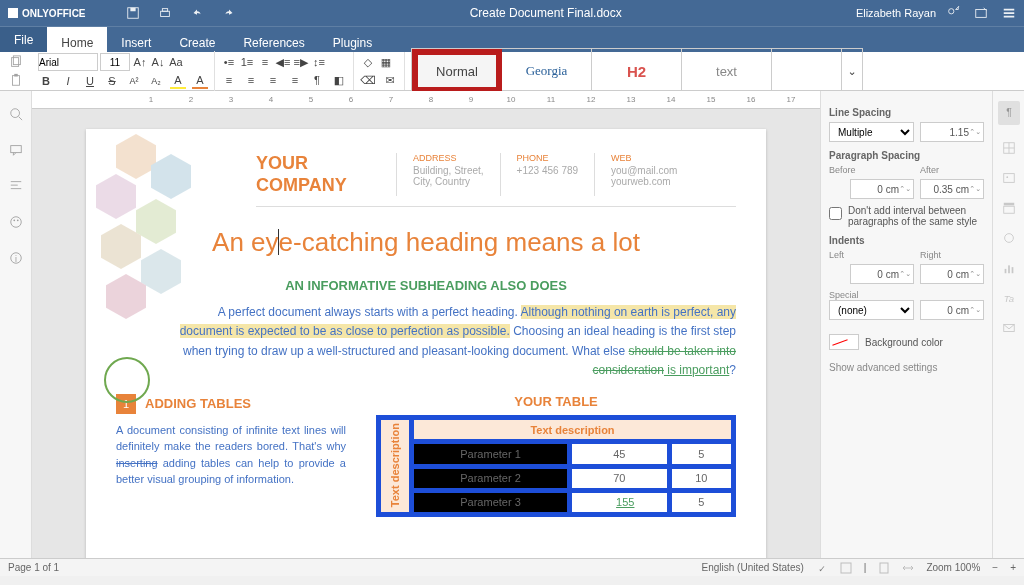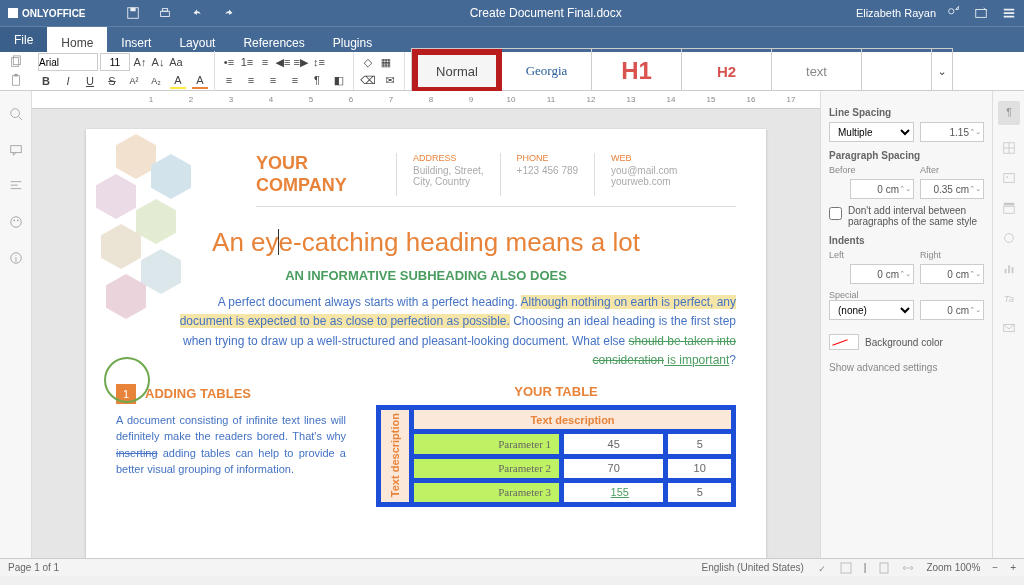--- a/index.html
+++ b/index.html
@@ -43,21 +43,21 @@
 .page { width: 680px; margin: 20px auto 0; background: #fff; box-shadow: 0 1px 3px rgba(0,0,0,.2); padding: 24px 30px; height: 440px; position: relative; }
 .cubes { position: absolute; left: -10px; top: -5px; width: 160px; height: 220px; opacity: .5; }
 .cubes div { position: absolute; width: 40px; height: 45px; background: #d4a5a5; clip-path: polygon(50% 0, 100% 25%, 100% 75%, 50% 100%, 0 75%, 0 25%); }
 
 .letterhead { display: flex; border-bottom: 1px solid #ddd; padding-bottom: 10px; margin-bottom: 20px; margin-left: 140px; }
 .company { color: #e8833a; font-weight: bold; font-size: 18px; line-height: 1.2; width: 140px; }
 .lh-col { border-left: 1px solid #ddd; padding: 0 16px; font-size: 10px; }
 .lh-col .label { color: #e8833a; font-size: 9px; margin-bottom: 2px; }
 .lh-col .val { color: #aaa; }
 
-.main-heading { text-align: center; font-size: 26px; color: #e8833a; font-weight: normal; margin-bottom: 10px; position: relative; }
+.main-heading { text-align: center; font-size: 26px; color: #e8833a; font-weight: normal; margin-bottom: 20px; position: relative; }
 .main-heading .cursor { position: absolute; left: 162px; top: 2px; width: 1px; height: 26px; background: #333; }
 .subheading { text-align: center; color: #4a9d5f; font-weight: bold; font-size: 13px; margin-bottom: 10px; }
 .bodytext { text-align: right; color: #4472c4; font-size: 12px; line-height: 1.6; margin-bottom: 14px; padding-left: 50px; }
 .hl { background: #f5e6a8; }
 .strike-green { color: #4a9d5f; text-decoration: line-through; }
 .green-u { color: #4a9d5f; text-decoration: underline; }
 
 .cols2 { display: flex; gap: 30px; }
 .col-left { width: 230px; }
 .sec-num { display: inline-block; width: 20px; height: 20px; background: #e8833a; color: #fff; text-align: center; line-height: 20px; margin-right: 6px; }
@@ -65,21 +65,21 @@
 .sec-body { color: #4472c4; font-size: 11px; text-align: justify; margin-top: 8px; line-height: 1.5; }
 .strike-blue { text-decoration: line-through; }
 .col-right { flex: 1; }
 .tbl-title { text-align: center; color: #e8833a; font-weight: bold; font-size: 13px; margin-bottom: 6px; }
 .doc-table { width: 100%; border-collapse: collapse; font-size: 11px; }
 .doc-table th, .doc-table td { border: 5px solid #1d4ed8; padding: 3px 8px; }
 .doc-table .hdr { background: #fce8d8; color: #e8833a; font-weight: bold; text-align: center; }
 .doc-table .side { background: #fce8d8; width: 30px; }
 .doc-table .side span { writing-mode: vertical-rl; transform: rotate(180deg); color: #e8833a; font-weight: bold; display: inline-block; }
 .doc-table td { text-align: center; color: #666; }
-.doc-table .param { text-align: right; background: #bef264; font-family: Liberation Serif, serif; }
+.doc-table .param { text-align: center; background: #000000; }
 .doc-table .green-cell { color: #4a9d5f; text-decoration: underline; padding-left: 20px; }
 .globe-icon { position: absolute; left: 18px; top: 228px; width: 46px; height: 46px; border: 2px solid #6fa84f; border-radius: 50%; }
 
 .rightside { width: 172px; background: #f7f7f7; border-left: 1px solid #ddd; padding: 8px; font-size: 10px; color: #555; }
 .rs-label { font-weight: bold; color: #666; margin-bottom: 4px; margin-top: 8px; }
 .rs-row { display: flex; gap: 6px; margin-bottom: 4px; }
 .rs-select { flex: 1; height: 20px; border: 1px solid #ccc; font-size: 10px; padding: 0 4px; background: #fff; }
 .rs-spin { width: 64px; height: 20px; border: 1px solid #ccc; display: flex; align-items: center; justify-content: flex-end; padding-right: 14px; font-size: 10px; background: #fff; position: relative; }
 .rs-spin::after { content: "⌃⌄"; position: absolute; right: 2px; font-size: 7px; line-height: 6px; color: #888; white-space: pre; }
 .rs-sub { color: #888; font-size: 9px; }
@@ -135,21 +135,21 @@
     <svg class="tb-icon" viewBox="0 0 16 16">
         <path d="M2 4 H14 M2 8 H14 M2 12 H14" stroke="#fff" stroke-width="2"></path>
       </svg>
   </div>
 </div>
 
 <div class="menubar">
   <div class="file-tab">File</div>
   <div class="tab active">Home</div>
   <div class="tab">Insert</div>
-  <div class="tab">Layout</div>
+  <div class="tab">Create</div>
   <div class="tab">References</div>
   <div class="tab">Plugins</div>
 </div>
 
 <div class="ribbon">
   <div class="rcol1">
     <svg class="tb-icon" style="opacity:.6" viewBox="0 0 16 16">
         <rect x="3" y="3" width="8" height="10" fill="none" stroke="#666"></rect>
         <rect x="5" y="1" width="8" height="10" fill="none" stroke="#666"></rect>
       </svg>
@@ -201,21 +201,20 @@
       <span class="sm-btn">▦</span>
     </div>
     <div class="fmt-row">
       <span class="sm-btn">⌫</span>
       <span class="sm-btn">✉</span>
     </div>
   </div>
   <div class="style-gallery">
     <div class="style-item selected">Normal</div>
     <div class="style-item" style="color:#2a6099;font-family:Georgia,serif">Georgia</div>
-    <div class="style-item" style="color:#d9534f;font-size:24px;font-weight:bold">H1</div>
     <div class="style-item" style="color:#d9534f;font-size:15px;font-weight:bold">H2</div>
     <div class="style-item" style="color:#888">text</div>
     <div class="style-item" style="width:70px"></div>
     <div class="style-drop">⌄</div>
   </div>
 </div>
 
 <div class="workspace">
   <div class="leftside">
     <svg class="side-icon" viewBox="0 0 16 16">

